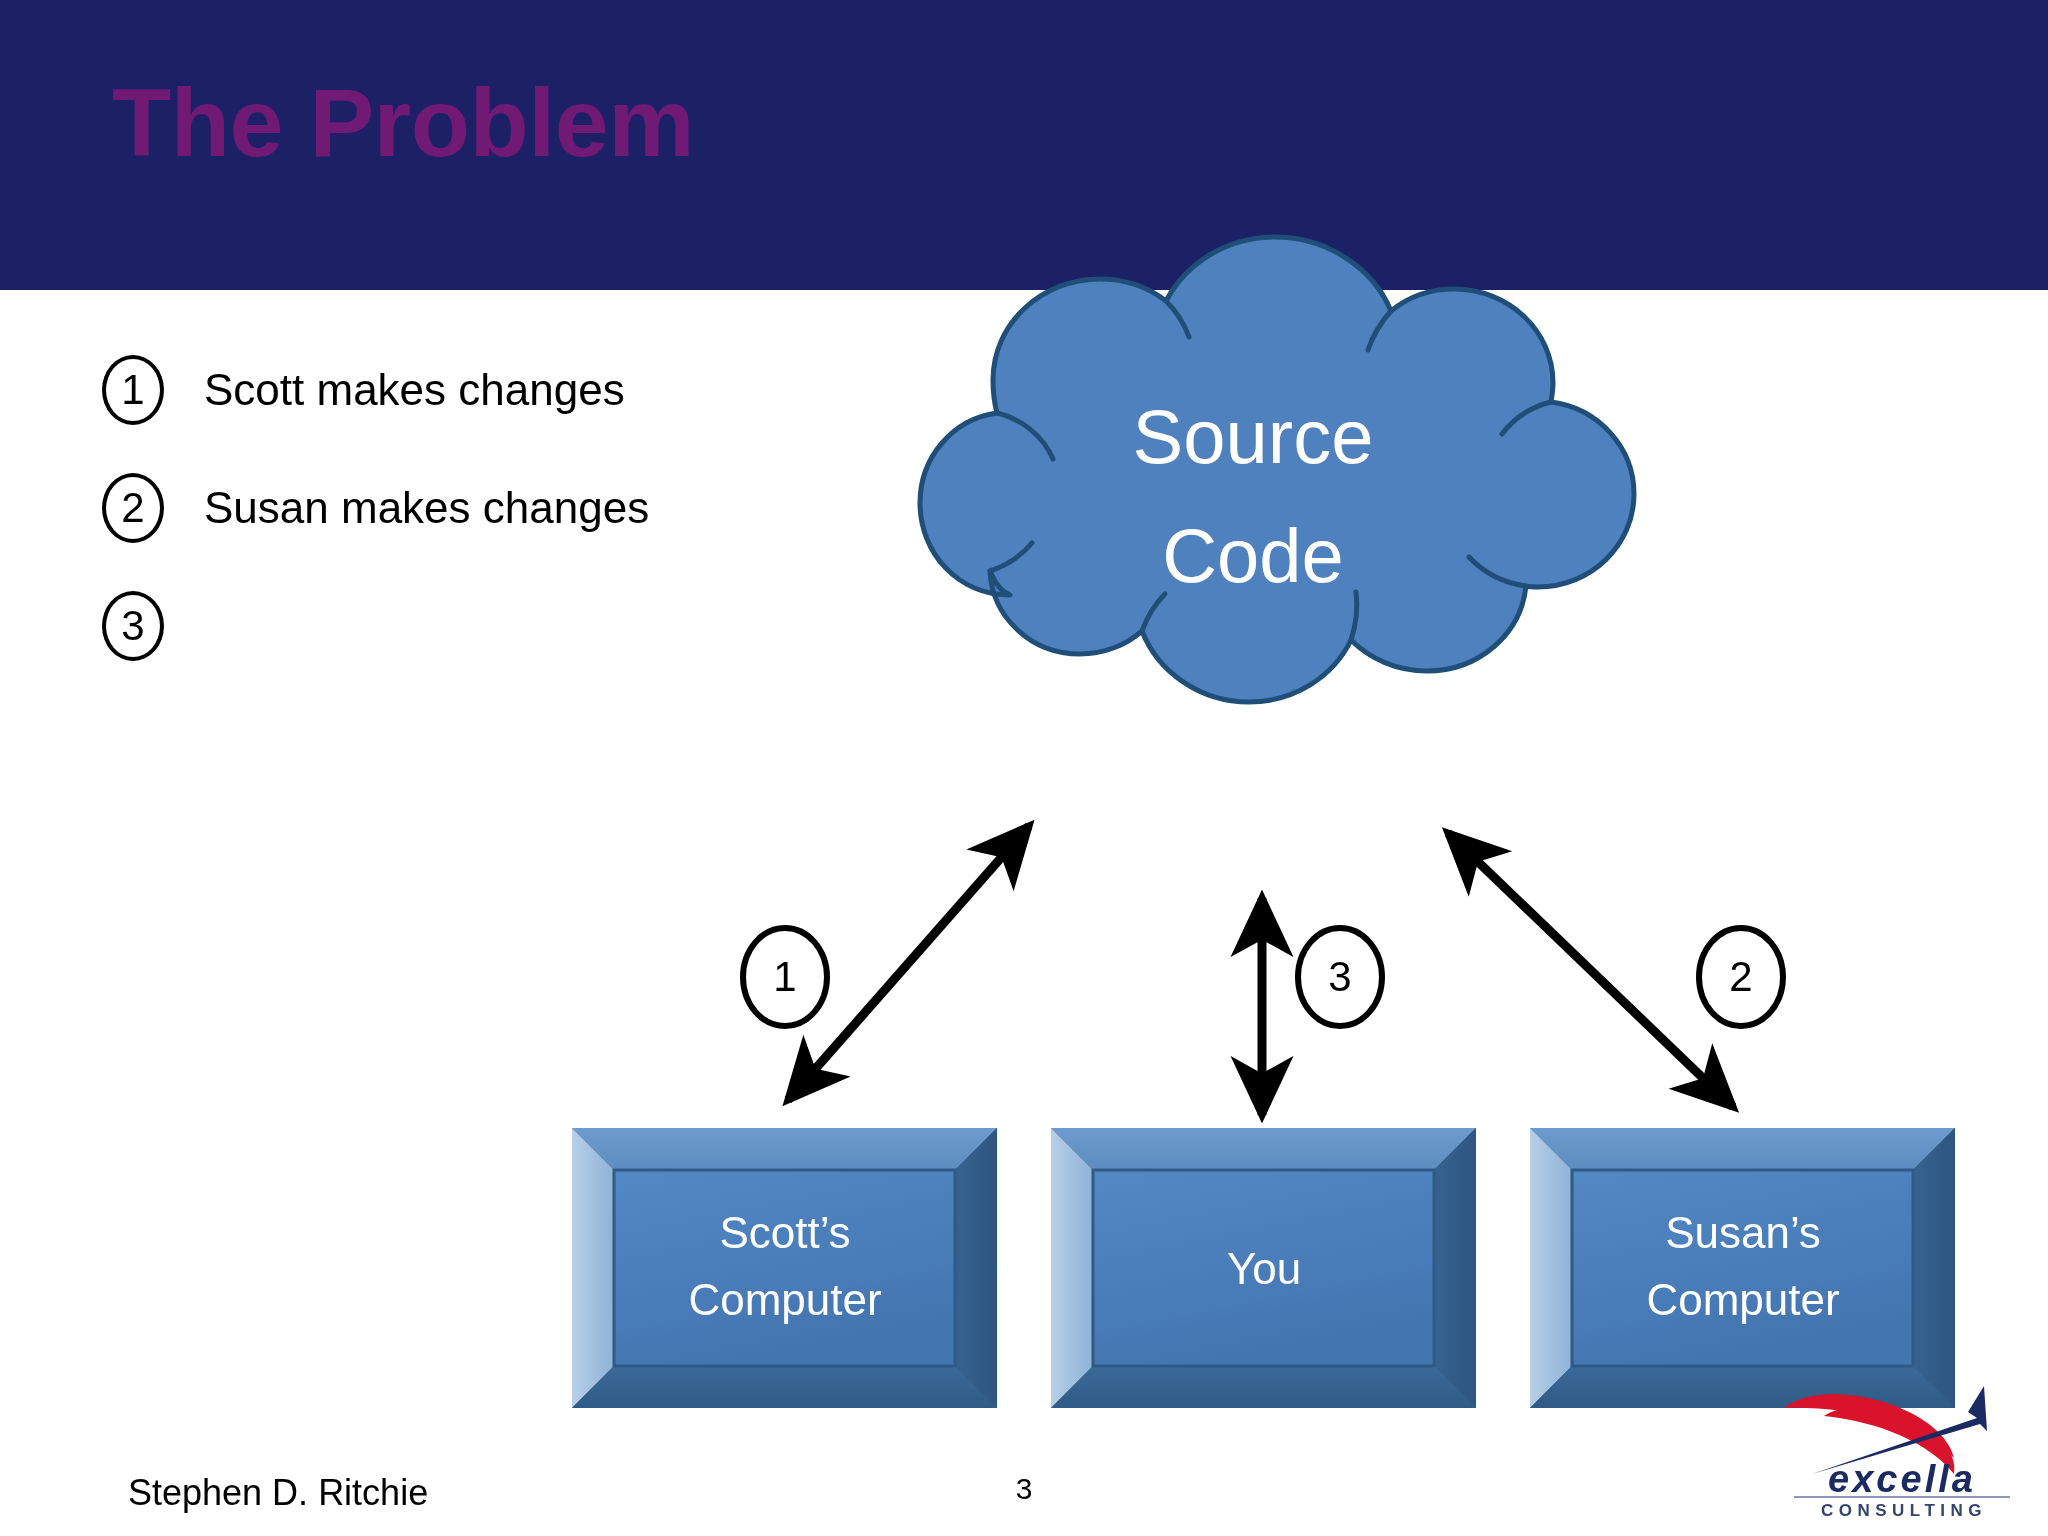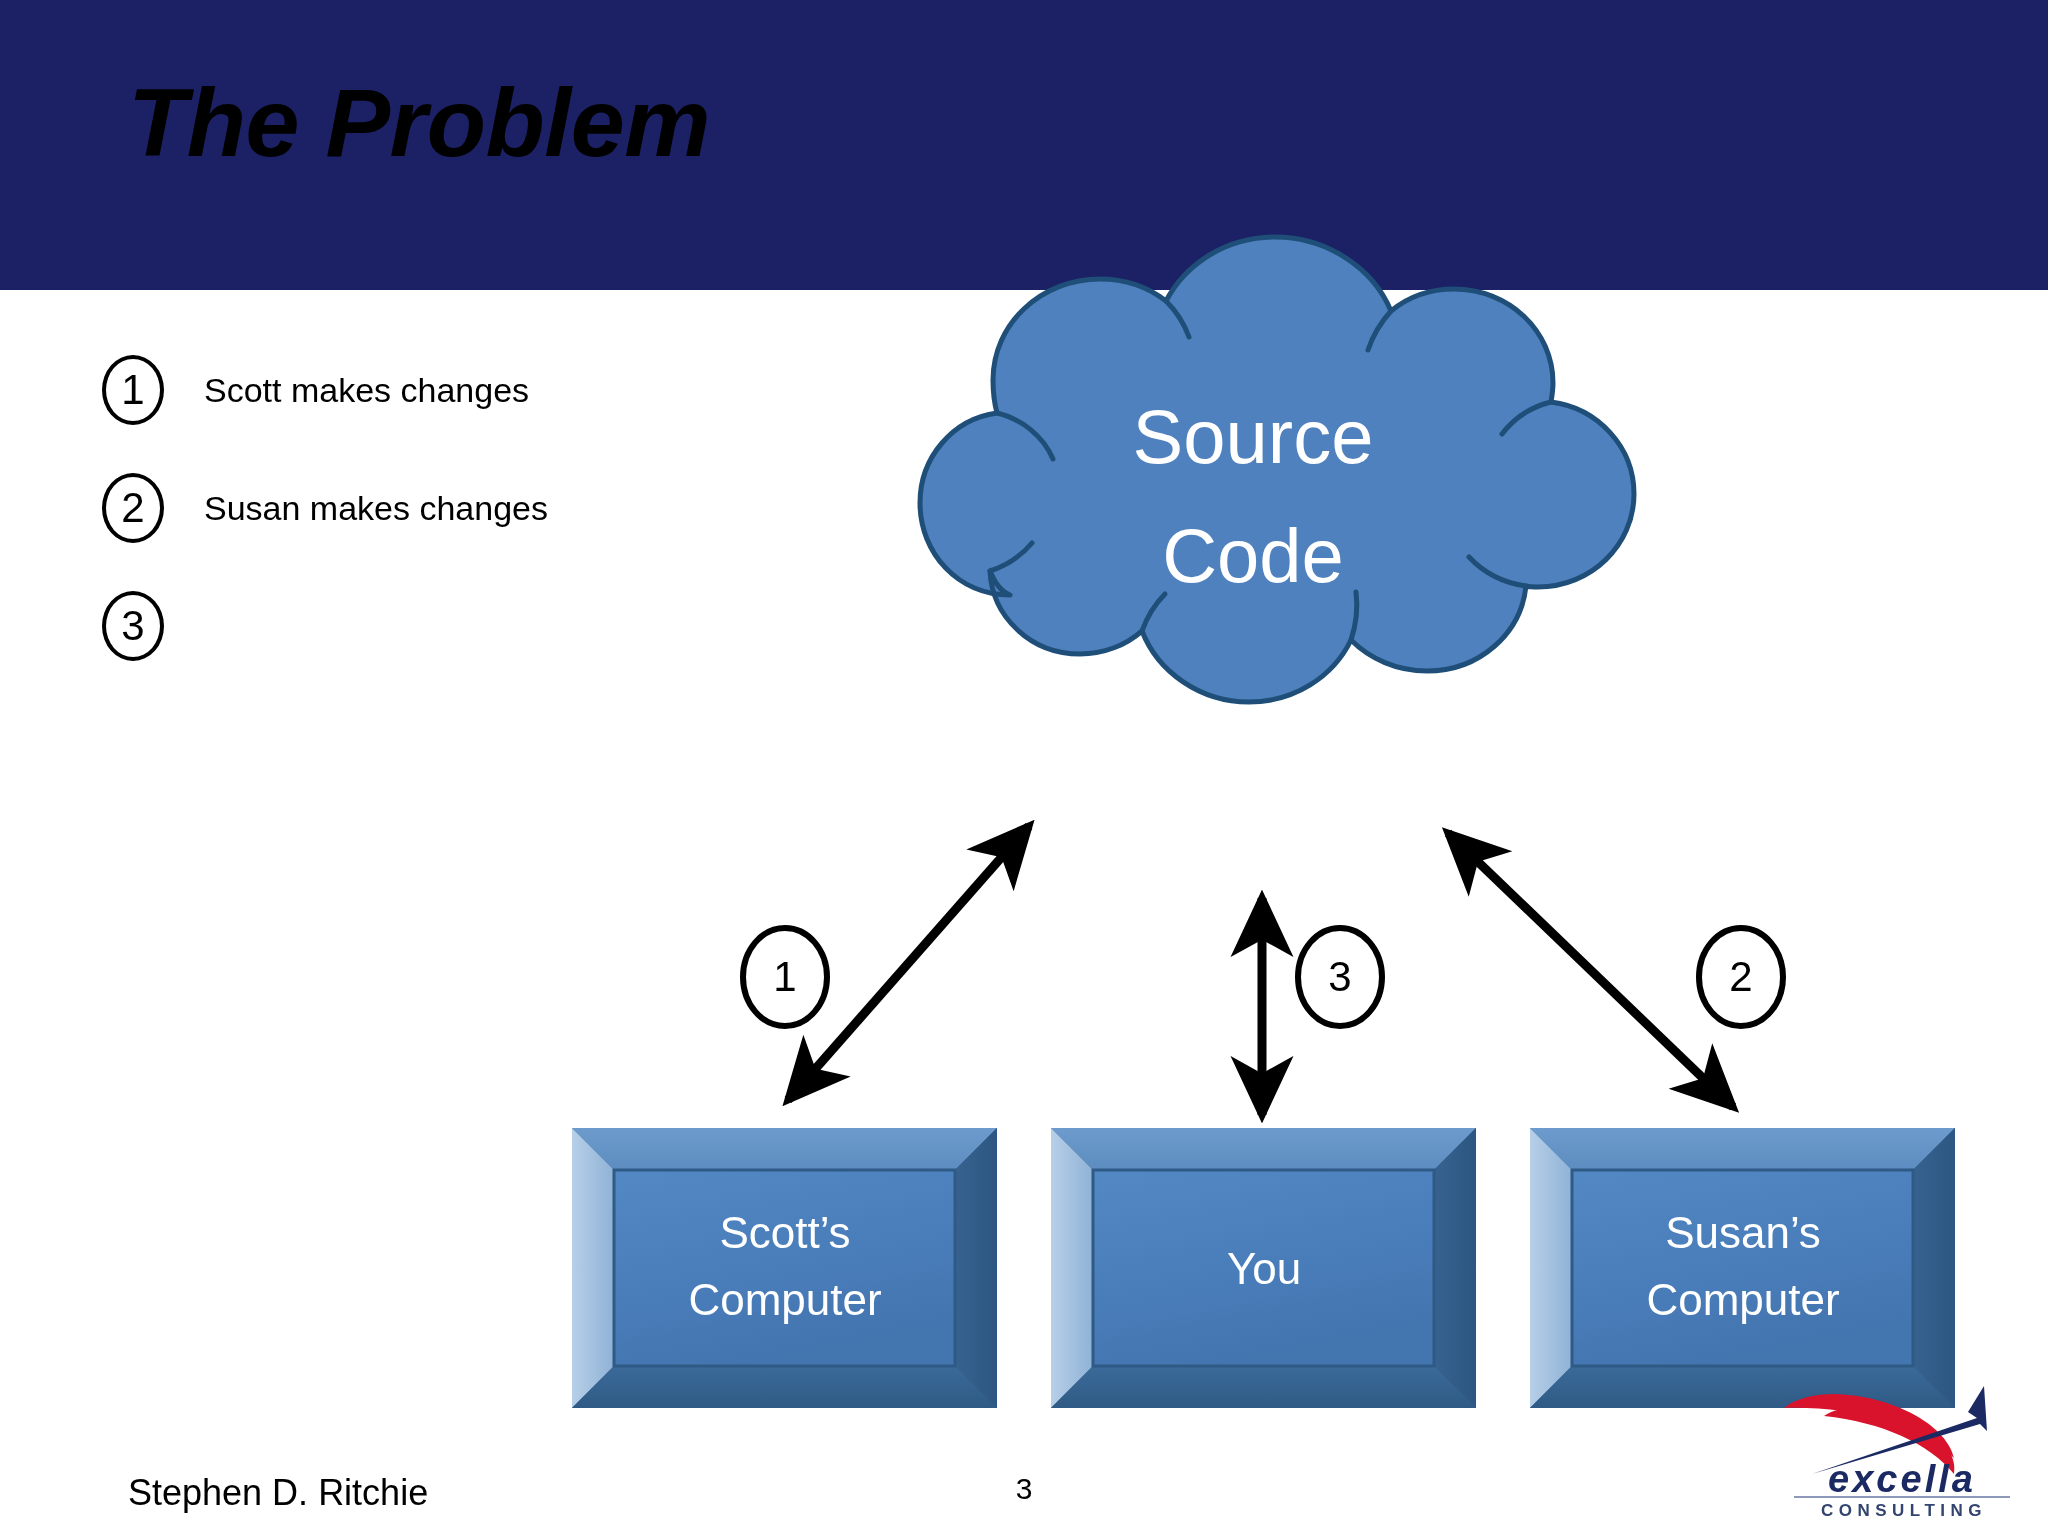--- a/index.html
+++ b/index.html
@@ -22,30 +22,29 @@
   #header-band {
     position: absolute;
     left: 0;
     top: 0;
     width: 2048px;
     height: 290px;
     background: #1b2164;
   }
   #slide-title {
     position: absolute;
-    left: 128px;
+    left: 112px;
     top: 72px;
     font-family: "Liberation Sans", sans-serif;
     font-size: 97px;
     font-weight: bold;
-    color: #000000;
+    color: #701a75;
     letter-spacing: -0.5px;
     line-height: 1.05;
     white-space: nowrap;
-    font-style: italic;
   }
 
   
   #steps-list {
     position: absolute;
     left: 92px;
     top: 355px;
     width: 820px;
   }
   .step-row {
@@ -65,21 +64,21 @@
     font-family: "Liberation Sans", sans-serif;
     font-size: 42px;
     line-height: 62px;
     text-align: center;
   }
   .step-text {
     position: absolute;
     left: 112px;
     top: 2px;
     font-family: "Liberation Sans", sans-serif;
-    font-size: 34px;
+    font-size: 44px;
     color: #000000;
     white-space: nowrap;
     line-height: 66px;
   }
 
   
   #diagram {
     position: absolute;
     left: 0;
     top: 0;

